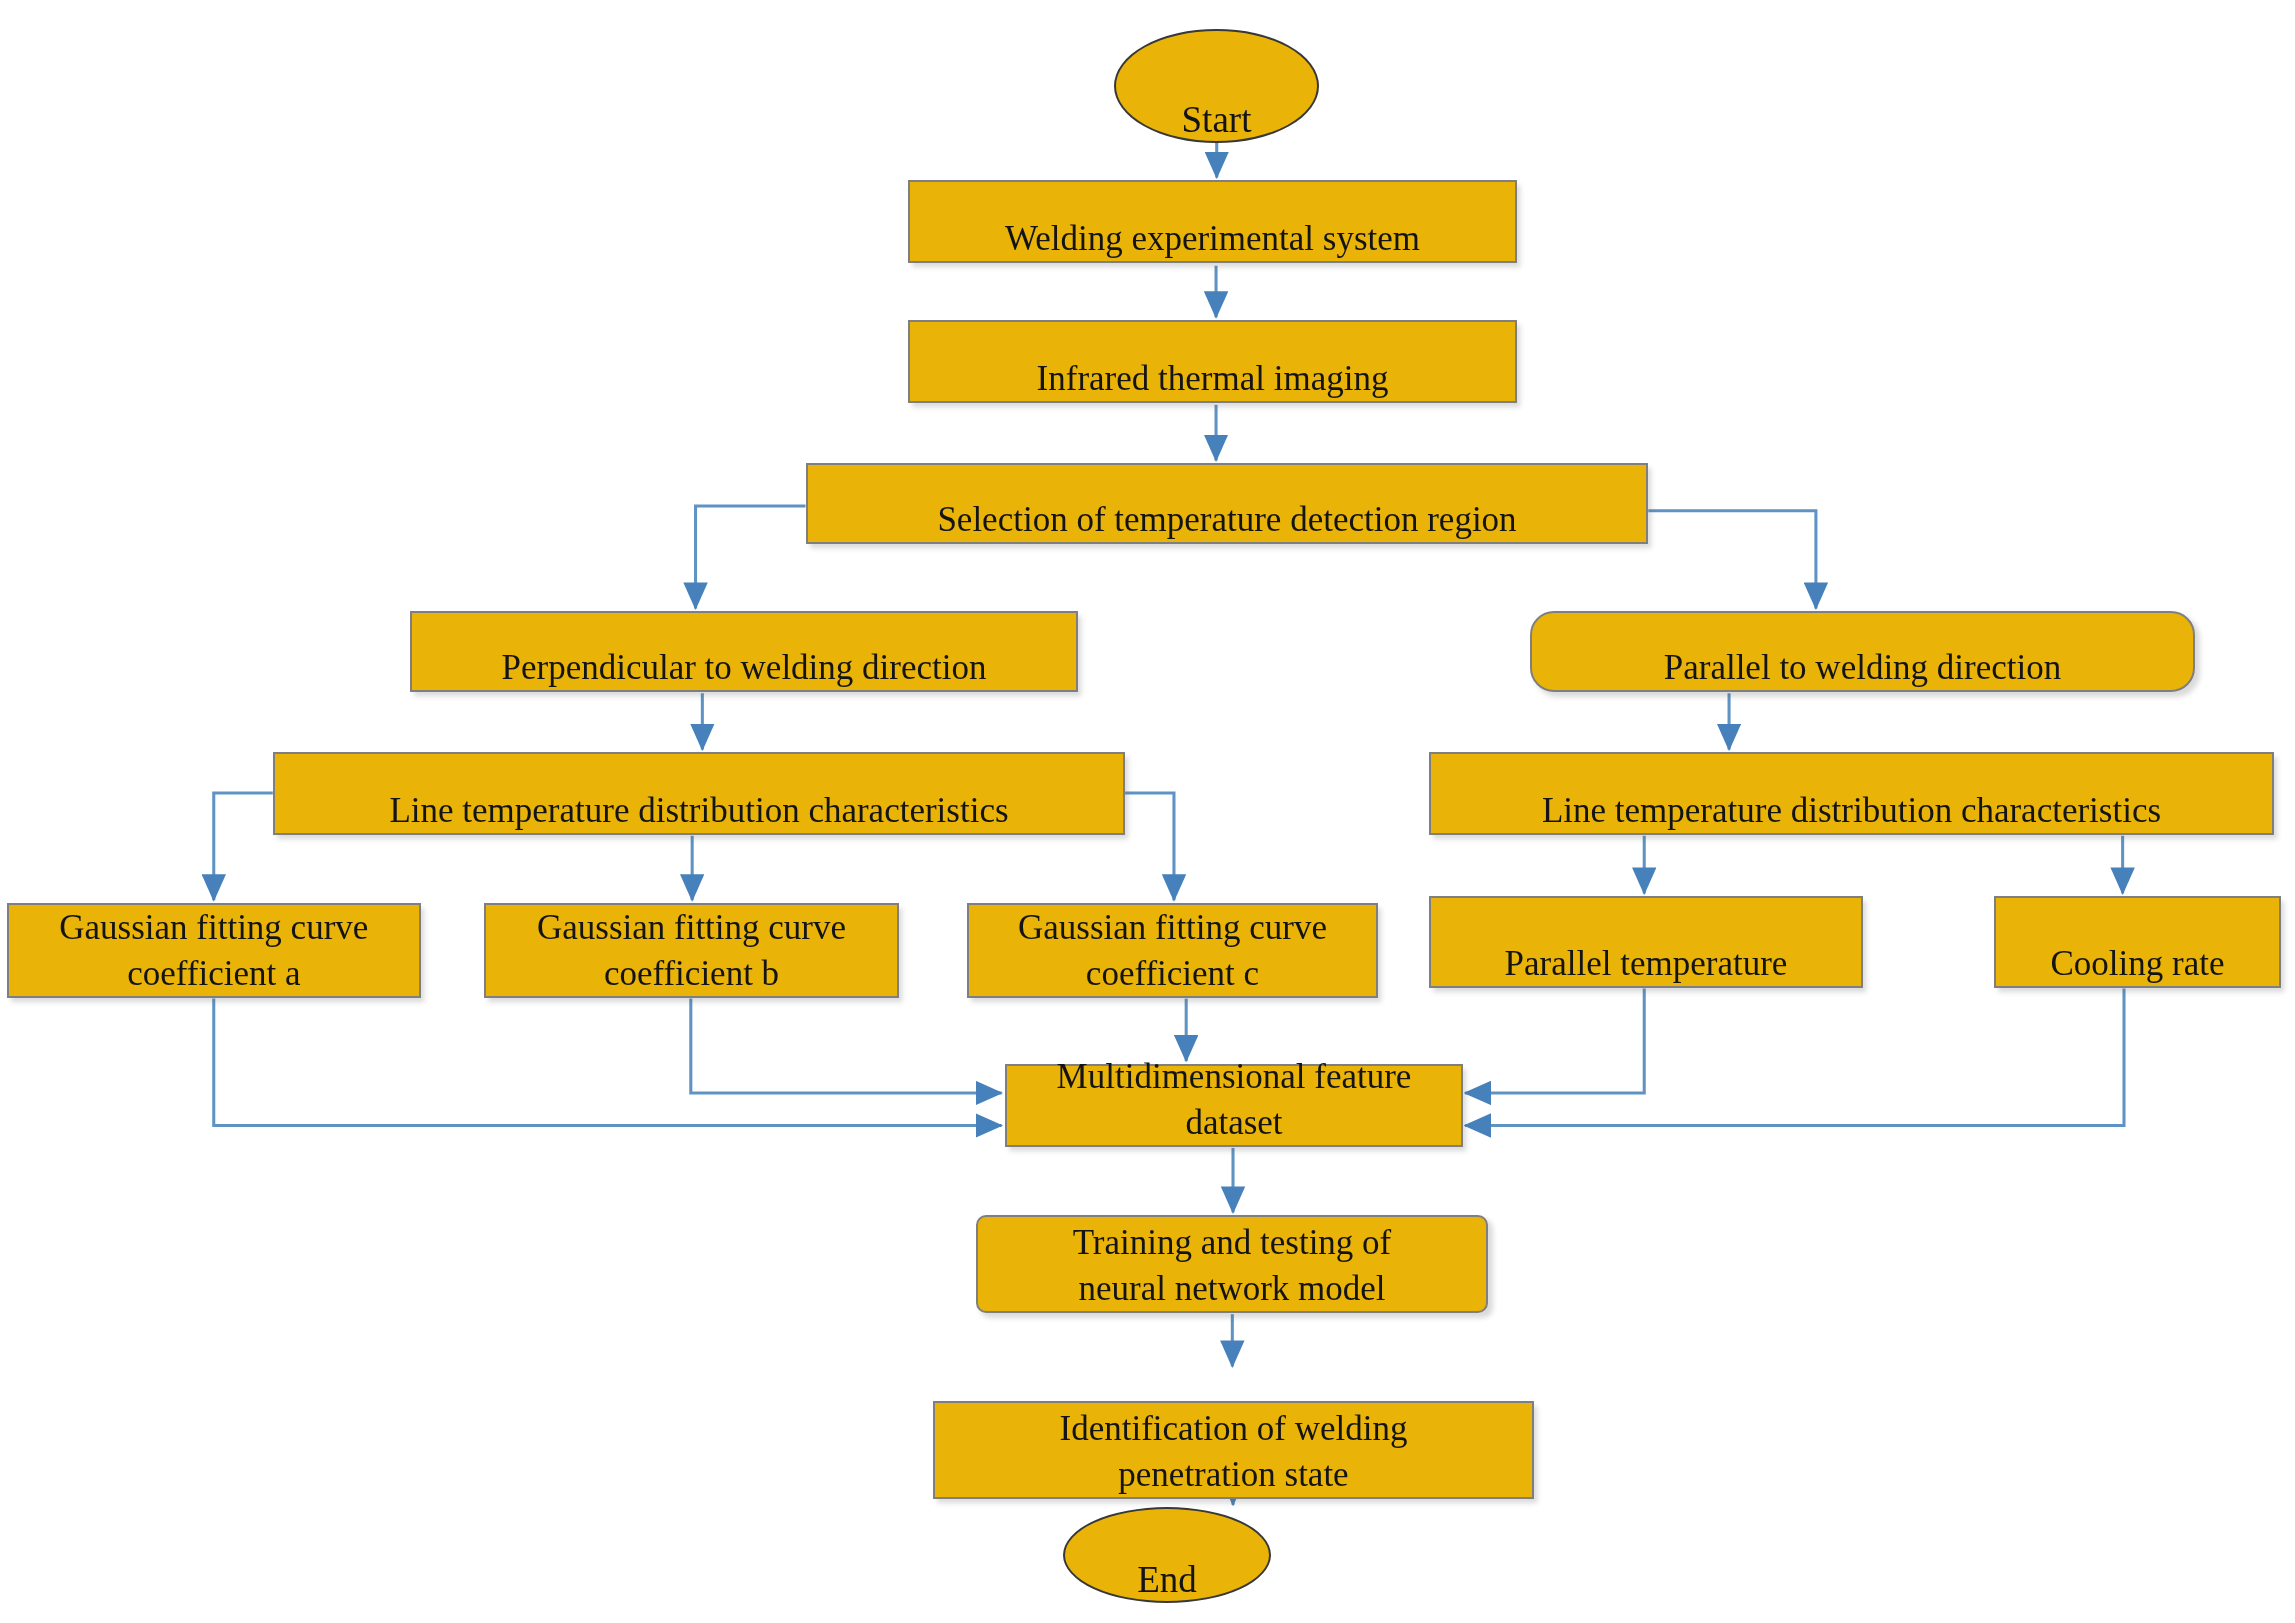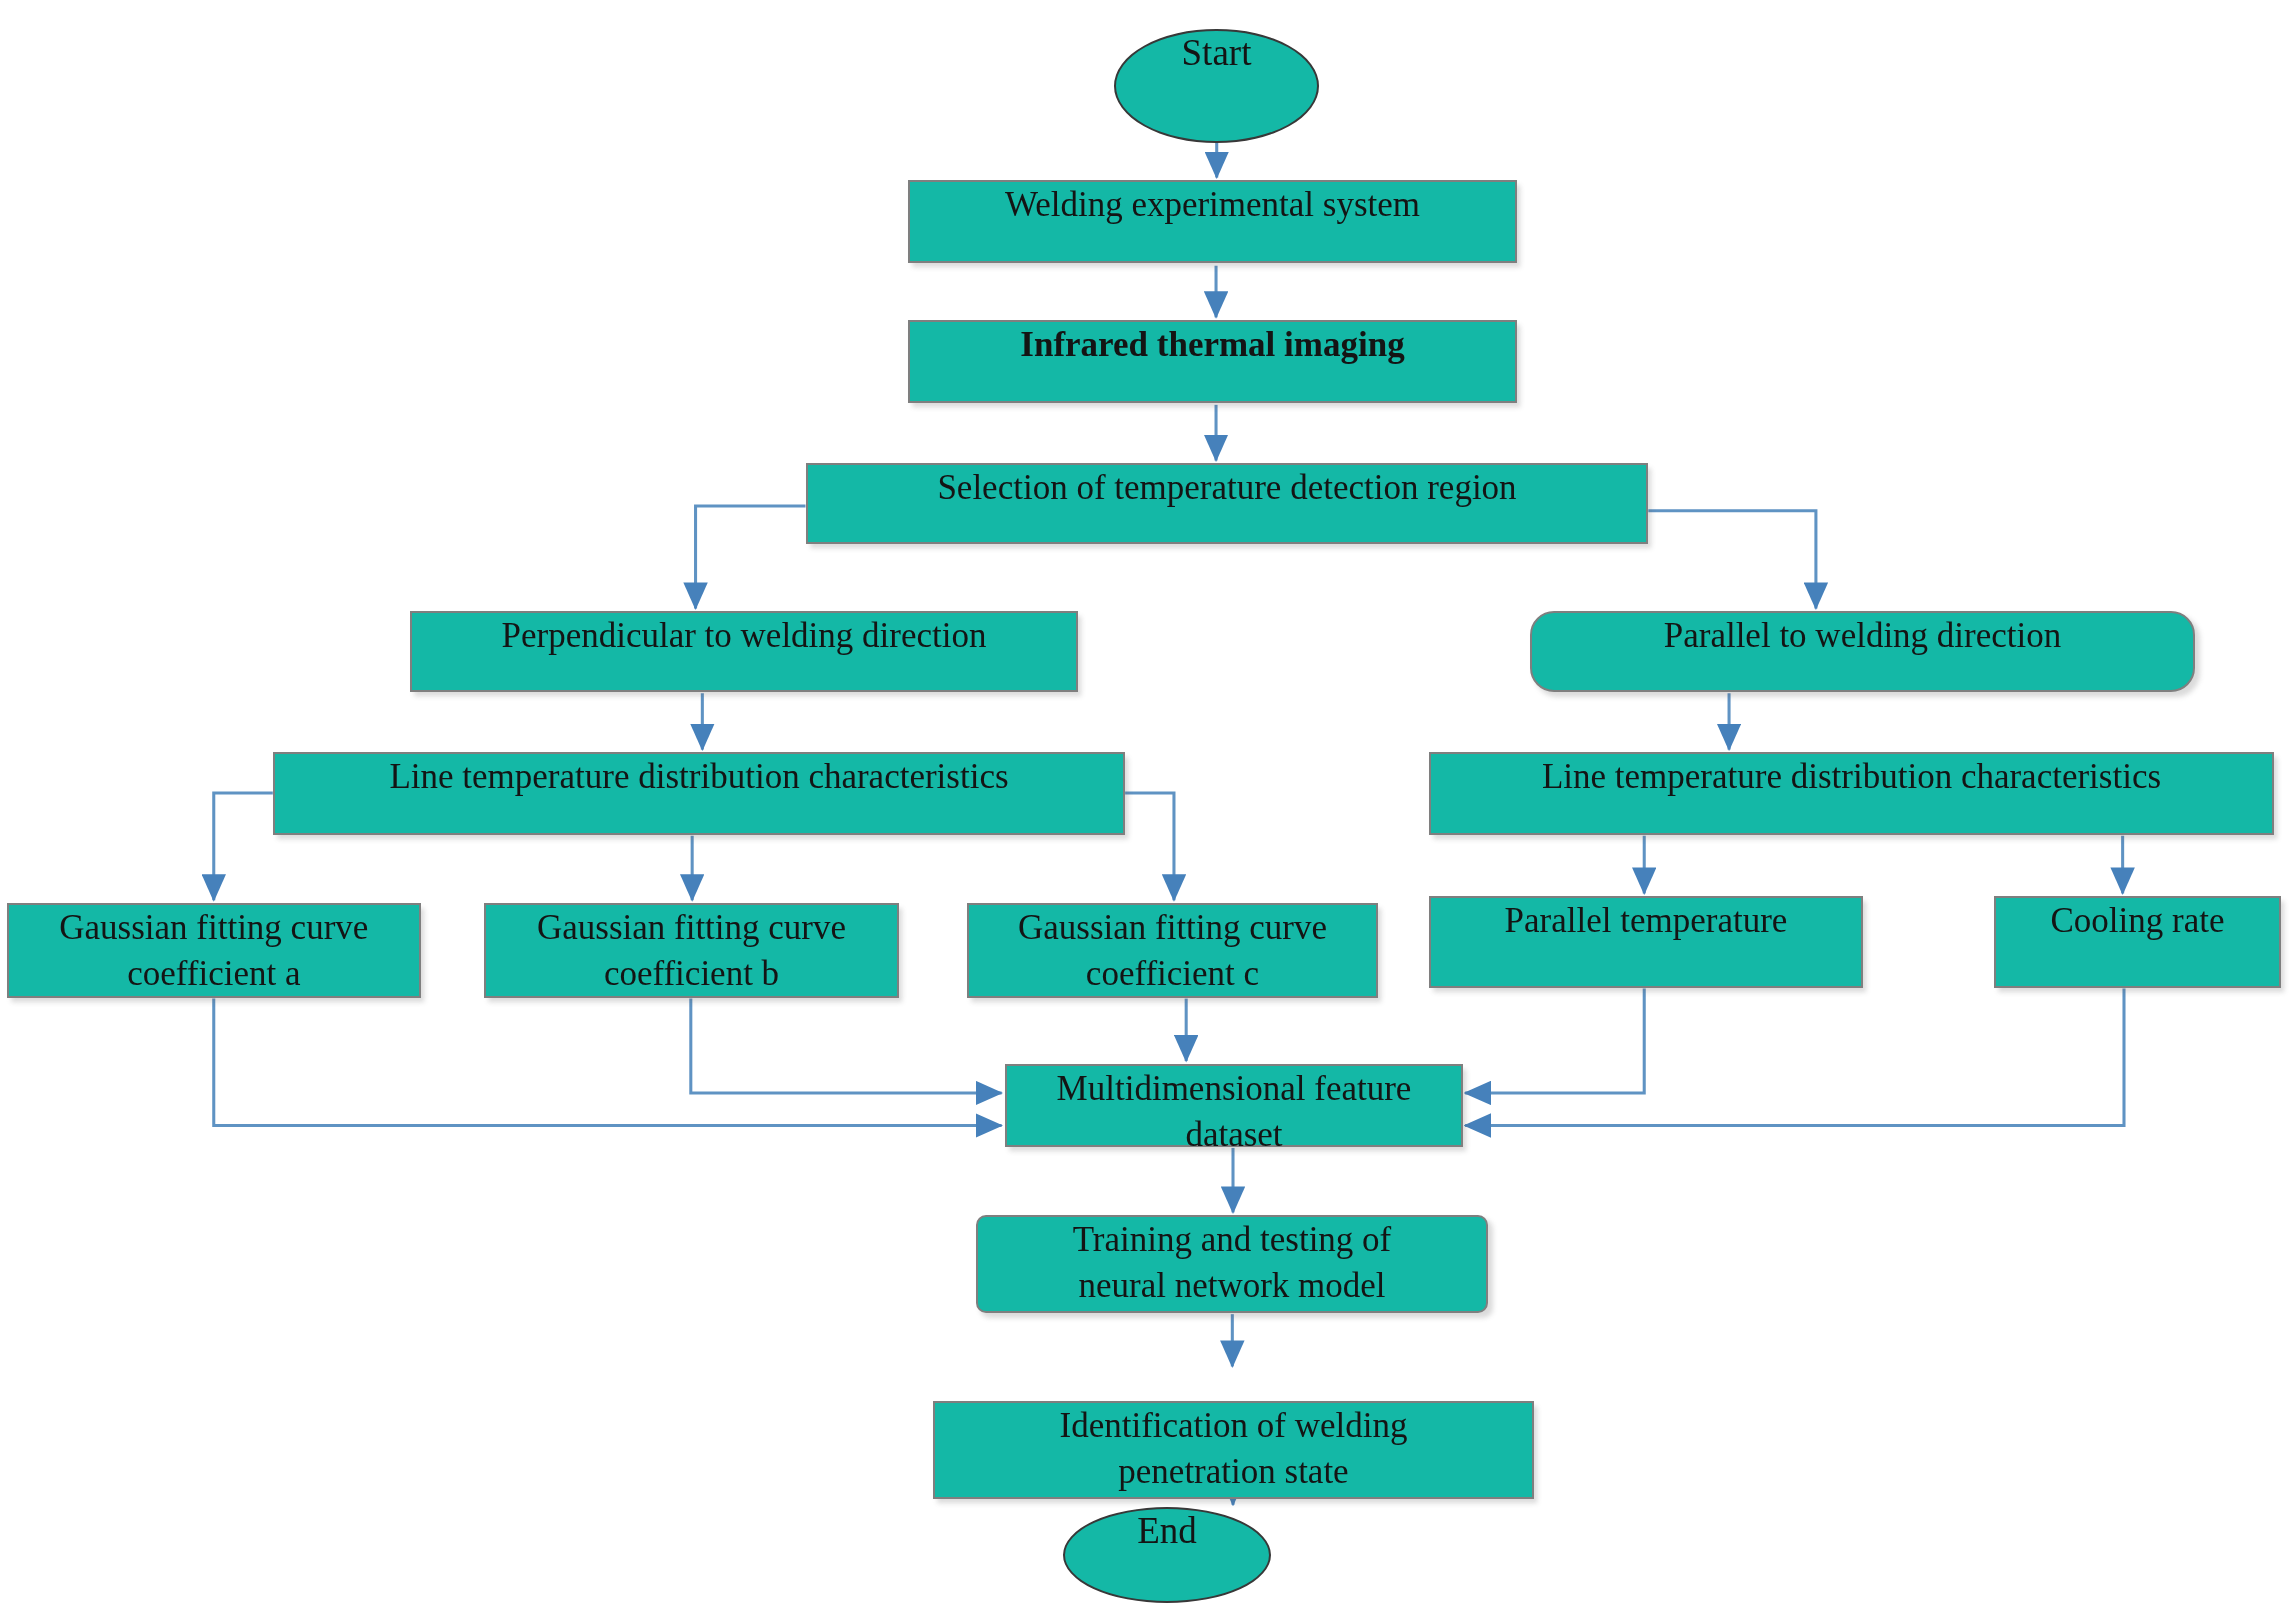--- a/index.html
+++ b/index.html
@@ -21,24 +21,24 @@
   }
   #wires{position:absolute;left:0;top:0;}
   .connector{
     fill:none;
     stroke:var(--connector);
     stroke-width:4.5;
     stroke-linejoin:miter;
   }
   .node{
     position:absolute;
-    display:flex;align-items:flex-start;justify-content:center;
+    display:flex;align-items:flex-end;justify-content:center;
     text-align:center;
     box-sizing:border-box;
-    background:#14b8a6;
+    background:#eab308;
   }
   .rect{
     border:2px solid var(--box-border);
     box-shadow:4.1px 4.8px 4.8px rgba(90,90,90,0.22);
     font-size:35px;line-height:1.3;
     white-space:pre-line;
   }
   .terminal{
     border:2.7px solid var(--terminal-border);
     border-radius:50%;
@@ -80,21 +80,21 @@
   </svg>
 
   <div class="node terminal" style="left:1114px;top:28.5px;width:205px;height:114px;">
     <span>Start</span>
   </div>
 
   <div class="node rect" style="left:908px;top:180px;width:609px;height:83px;">
     <span>Welding experimental system</span>
   </div>
 
-  <div class="node rect" style="left:908px;top:320px;width:609px;height:83px;font-weight:bold;">
+  <div class="node rect" style="left:908px;top:320px;width:609px;height:83px;">
     <span>Infrared thermal imaging</span>
   </div>
 
   <div class="node rect" style="left:806px;top:463px;width:842px;height:81px;">
     <span>Selection of temperature detection region</span>
   </div>
 
   <div class="node rect" style="left:410px;top:611px;width:668px;height:81px;">
     <span>Perpendicular to welding direction</span>
   </div>

